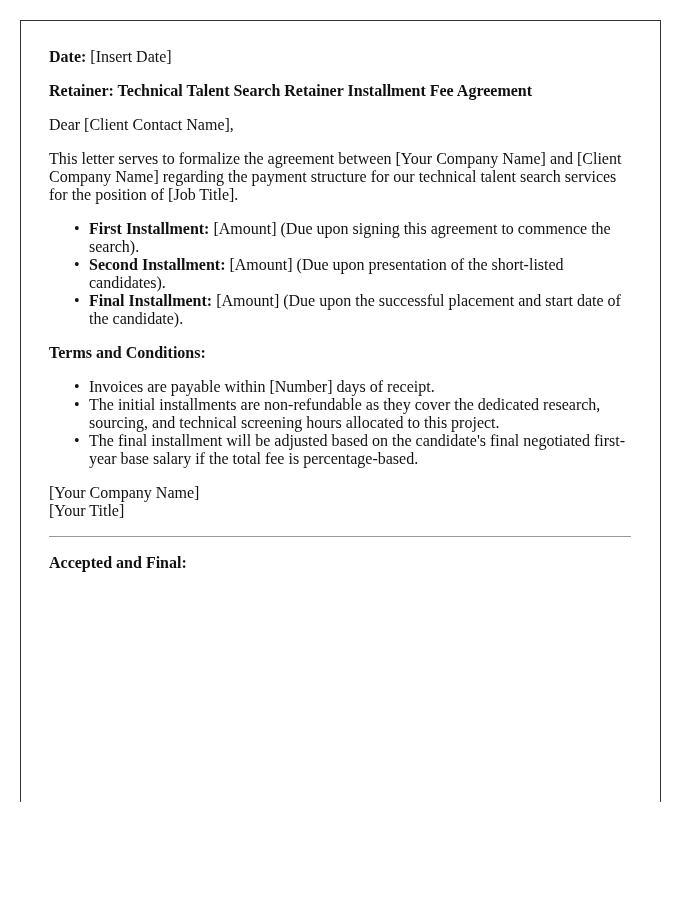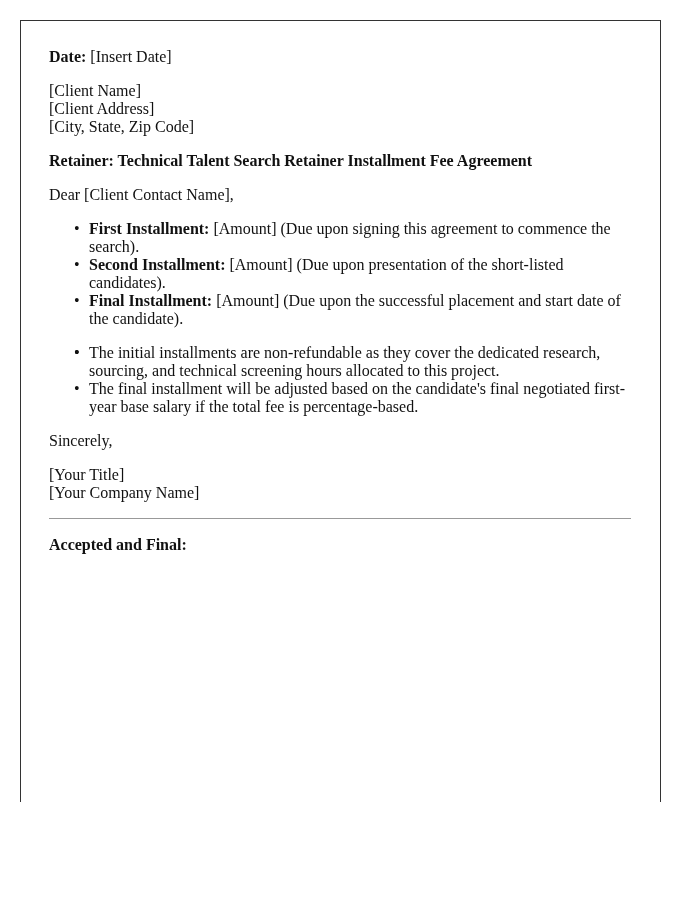--- a/index.html
+++ b/index.html
@@ -76,68 +76,65 @@
     }
   </style>
 </head>
 <body>
 
 <div class="viewport">
   <div class="letter">
 
     <p class="first"><strong>Date:</strong> <span>[Insert Date]</span></p>
 
-    <div class="address-block">
-      <div>[Client Name]</div>
-      <div>[Client Address]</div>
-      <div>[City, State, Zip Code]</div>
-    </div>
 
     <p><strong><span>Retainer:</span> <span>Technical Talent Search Retainer Installment Fee Agreement</span></strong></p>
 
     <p>Dear [Client Contact Name],</p>
 
+    <p>This letter serves to formalize the agreement between [Your Company Name] and [Client Company Name] regarding the payment structure for our technical talent search services for the position of [Job Title].</p>
 
 
     <ul class="letter-list">
       <li>
         <span class="bullet">•</span>
         <strong>First Installment:</strong> <span>[Amount] (Due upon signing this agreement to commence the search).</span>
       </li>
       <li>
         <span class="bullet">•</span>
         <strong>Second Installment:</strong> <span>[Amount] (Due upon presentation of the short-listed candidates).</span>
       </li>
       <li>
         <span class="bullet">•</span>
         <strong>Final Installment:</strong> <span>[Amount] (Due upon the successful placement and start date of the candidate).</span>
       </li>
     </ul>
 
+    <p><strong>Terms and Conditions:</strong></p>
 
     <ul class="letter-list">
       <li>
         <span class="bullet">•</span>
+        <span>Invoices are payable within [Number] days of receipt.</span>
       </li>
       <li>
         <span class="bullet">•</span>
         <span>The initial installments are non-refundable as they cover the dedicated research, sourcing, and technical screening hours allocated to this project.</span>
       </li>
       <li>
         <span class="bullet">•</span>
         <span>The final installment will be adjusted based on the candidate's final negotiated first-year base salary if the total fee is percentage-based.</span>
       </li>
     </ul>
 
 
-    <p>Sincerely,</p>
 
     <div class="signature-block">
+      <div>[Your Company Name]</div>
       <div>[Your Title]</div>
-      <div>[Your Company Name]</div>
     </div>
 
     <hr class="divider">
 
     <p class="accepted">Accepted and Final:</p>
 
   </div>
 </div>
 
 </body></html>

